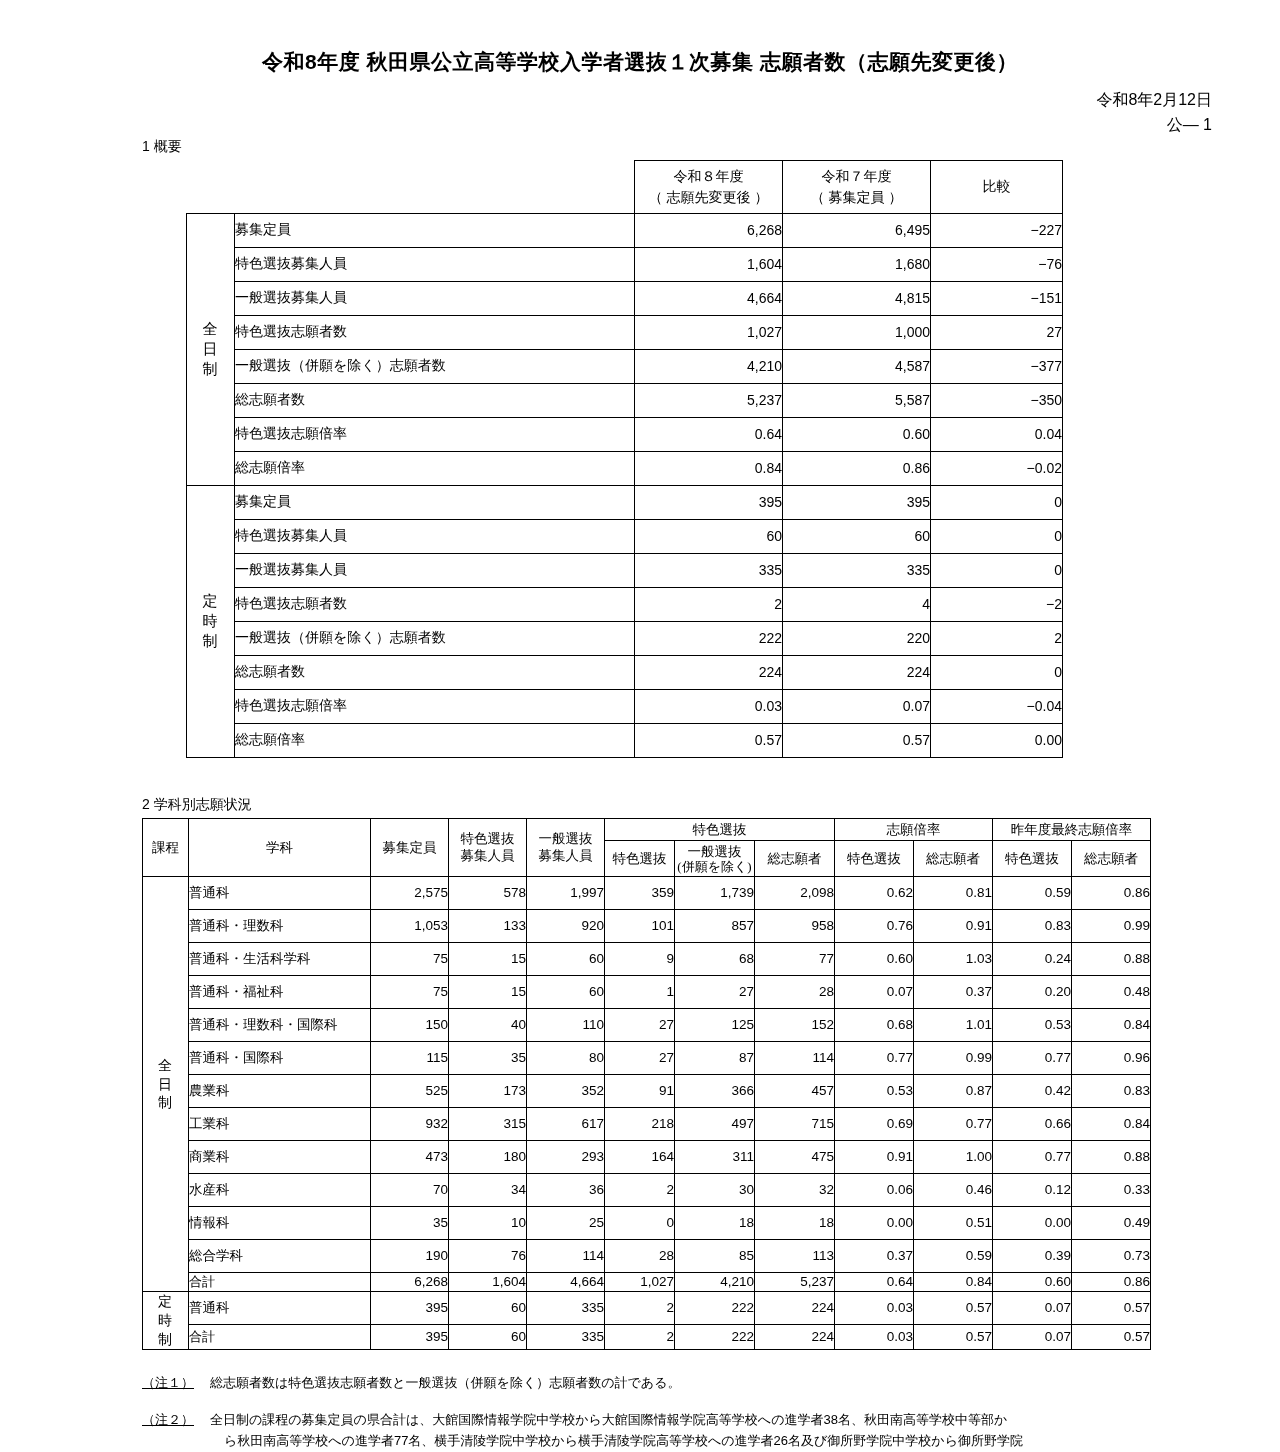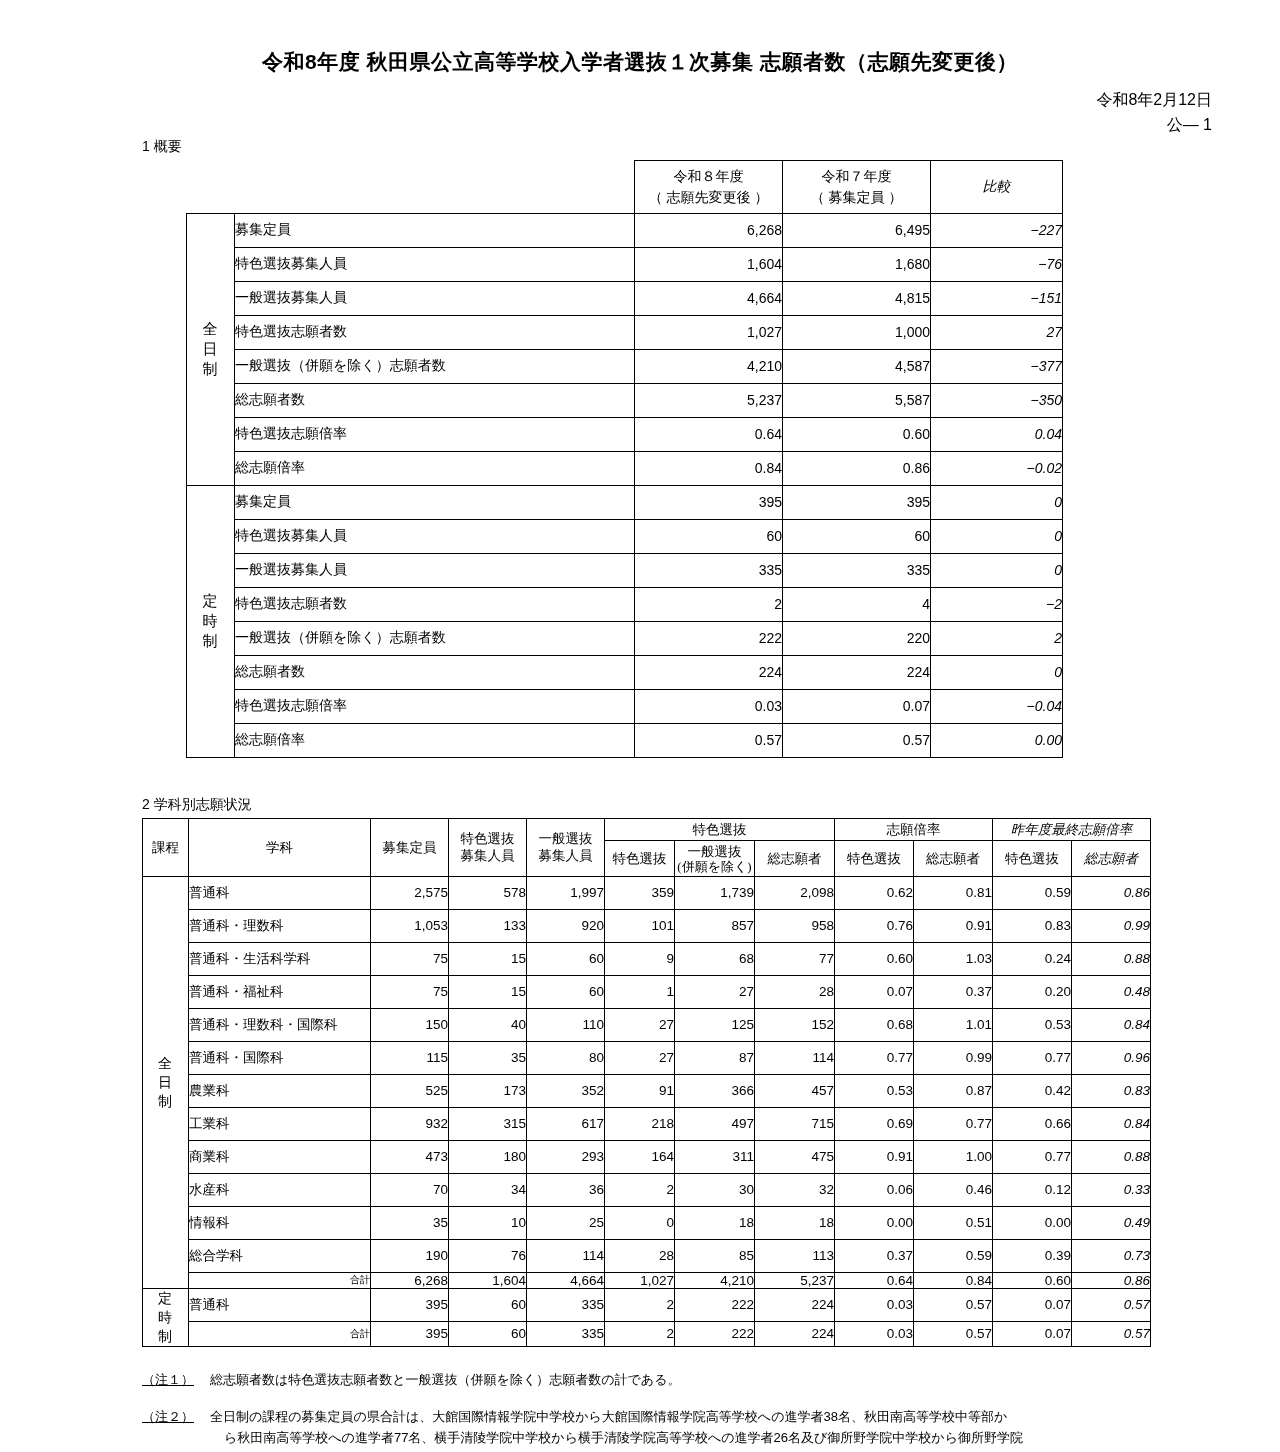--- a/index.html
+++ b/index.html
@@ -49,21 +49,21 @@
     font-size: 14px;
   }
   .tbl td, .tbl th {
     border: 1px solid #000;
     padding: 0;
     font-weight: normal;
     vertical-align: middle;
     background: #fff;
   }
   .thick-l { border-left-width: 2px; }
-  .thick-r { border-right-width: 2px; font-style: italic; }
+  .thick-r { border-right-width: 2px; }
   .thick-t { border-top-width: 2px; }
   .thick-b { border-bottom-width: 2px; }
 
   
   #table1-wrap { margin-left: 142px; padding-left: 44px; }
   #table1 { width: 876px; }
   .t1-head td {
     text-align: center;
     font-size: 14px;
     line-height: 1.45;
@@ -116,23 +116,23 @@
     letter-spacing: 1px;
   }
   .t2-cat span { display: block; }
   .t2-dept {
     text-align: left;
     padding-left: 8px;
     height: 32px;
     font-size: 13.5px;
   }
   .t2-total-label {
-    text-align: right;
+    text-align: left;
     padding-left: 30px;
-    font-size: 10px;
+    font-size: 13px;
   }
   .t2-num {
     text-align: right;
     padding-right: 9px;
     font-size: 13.5px;
   }
 
   
   .notes {
     margin-left: 142px;

